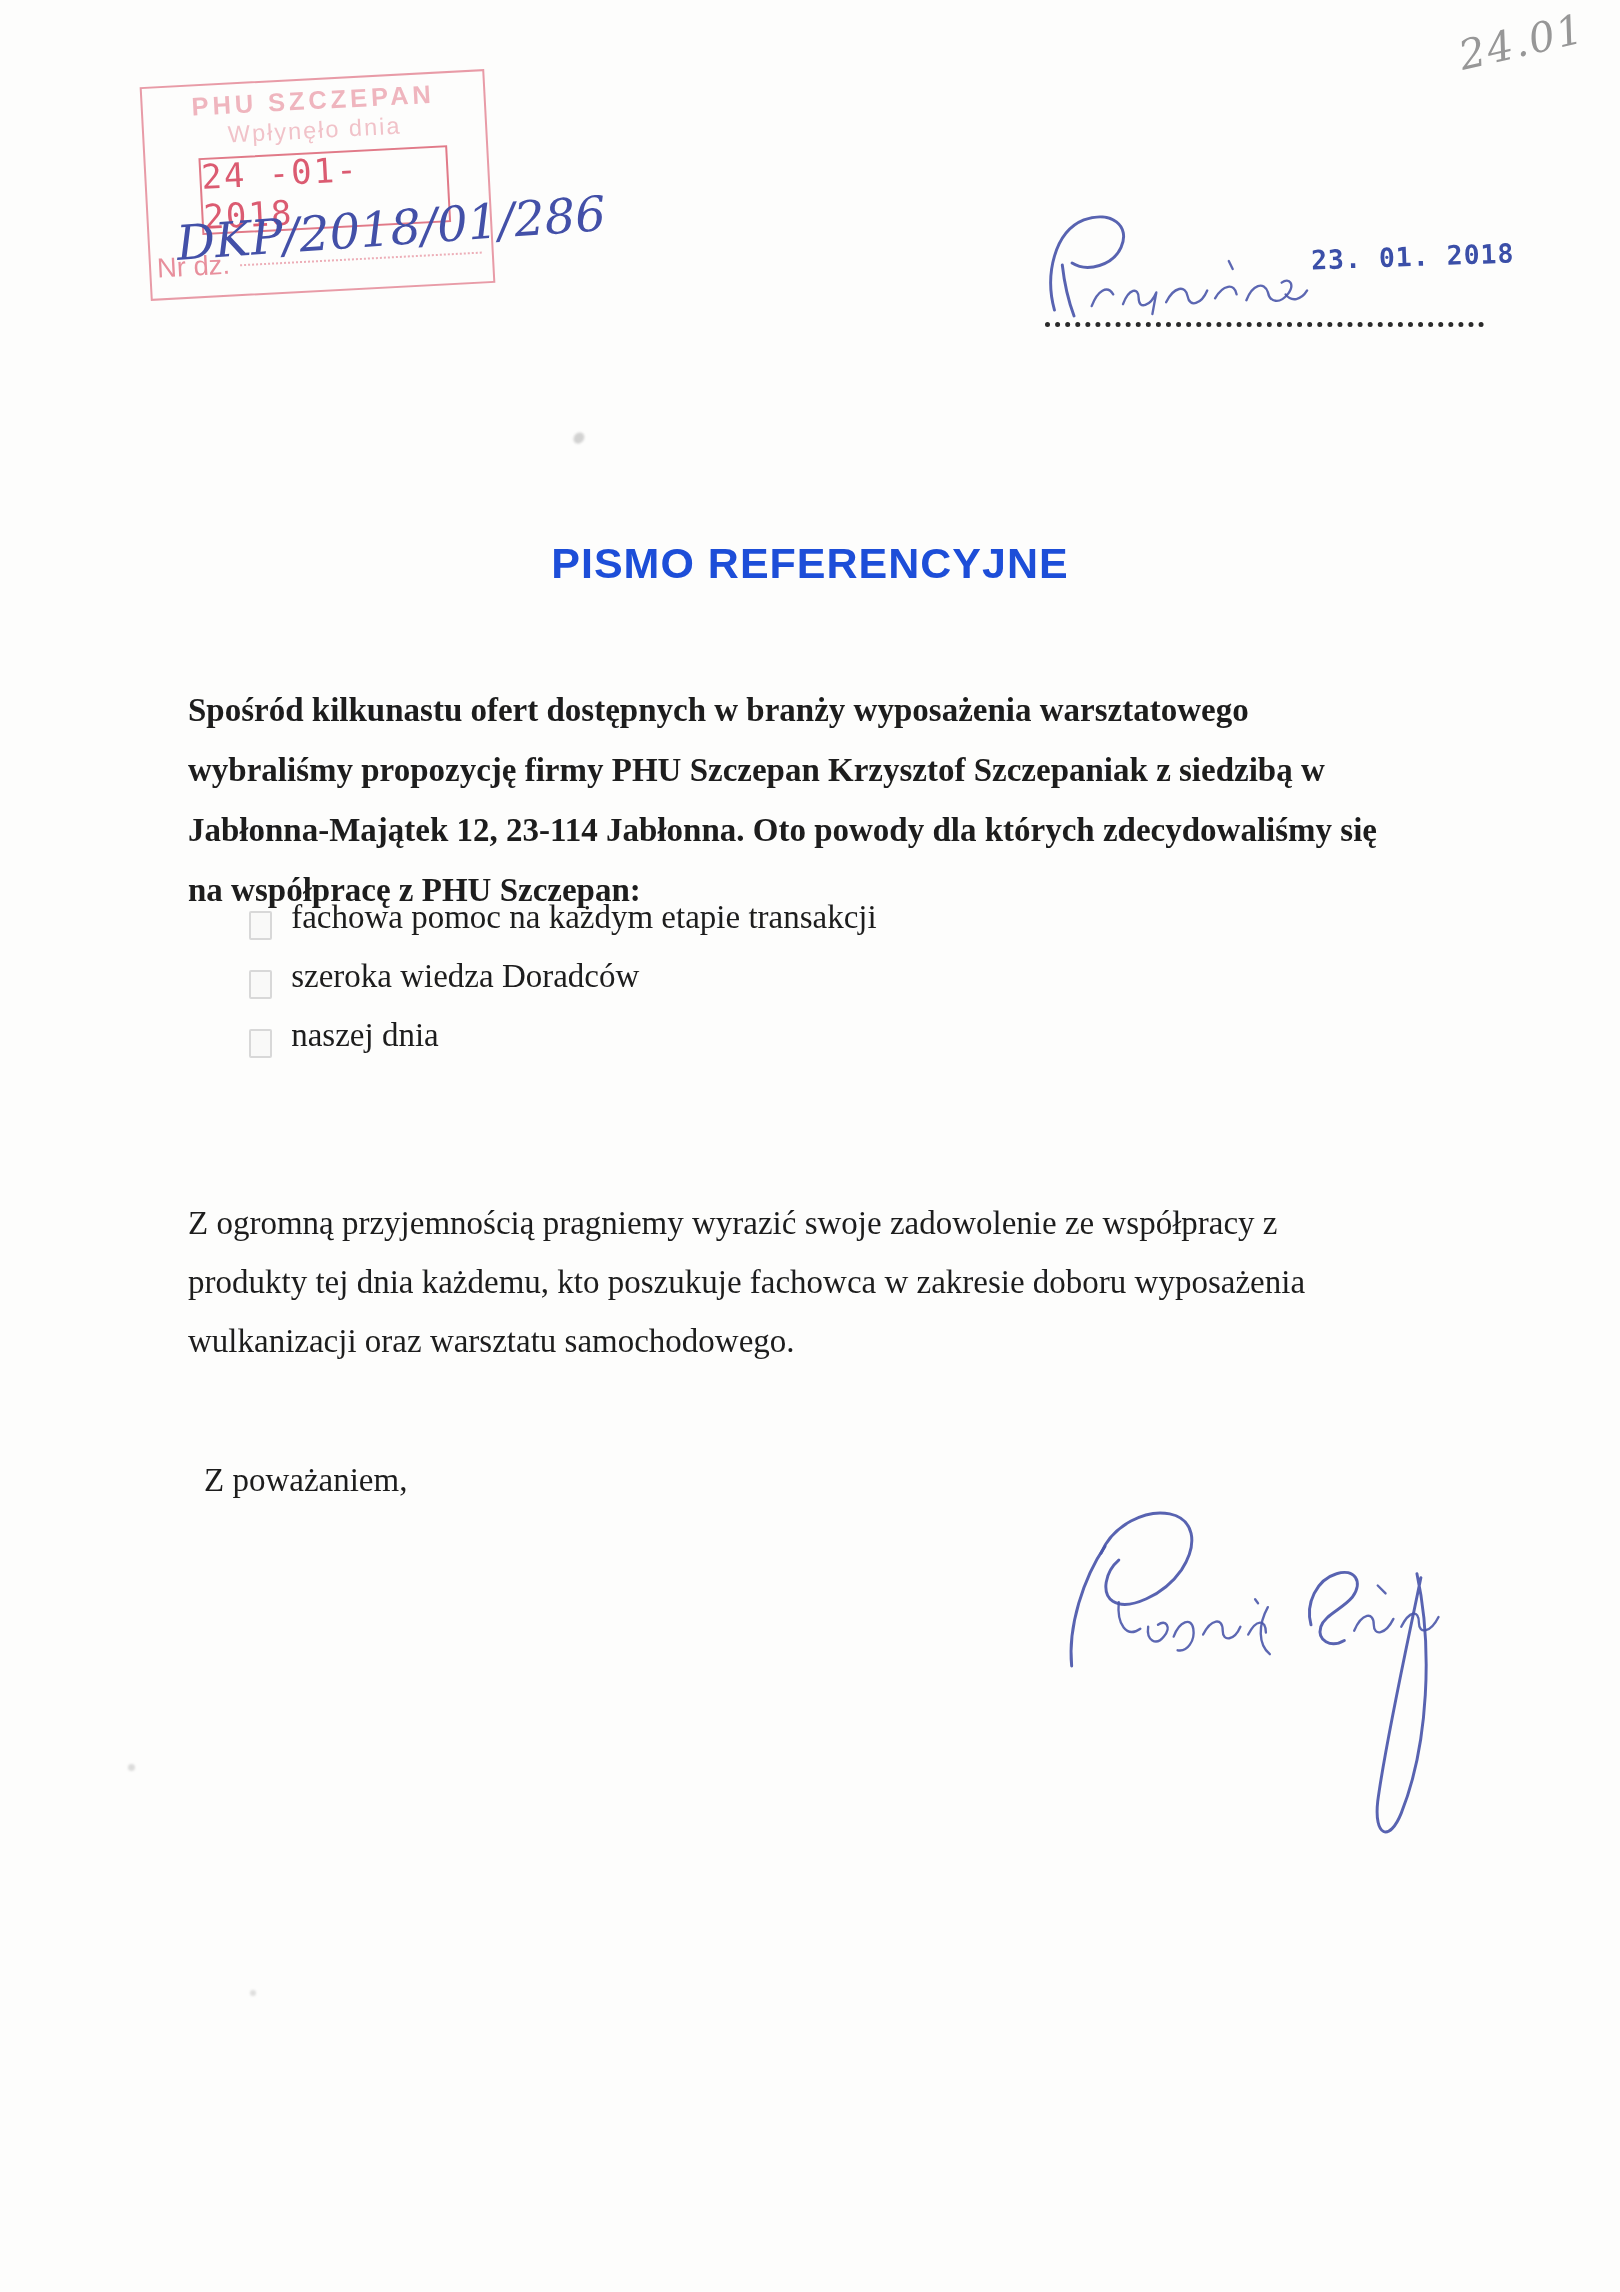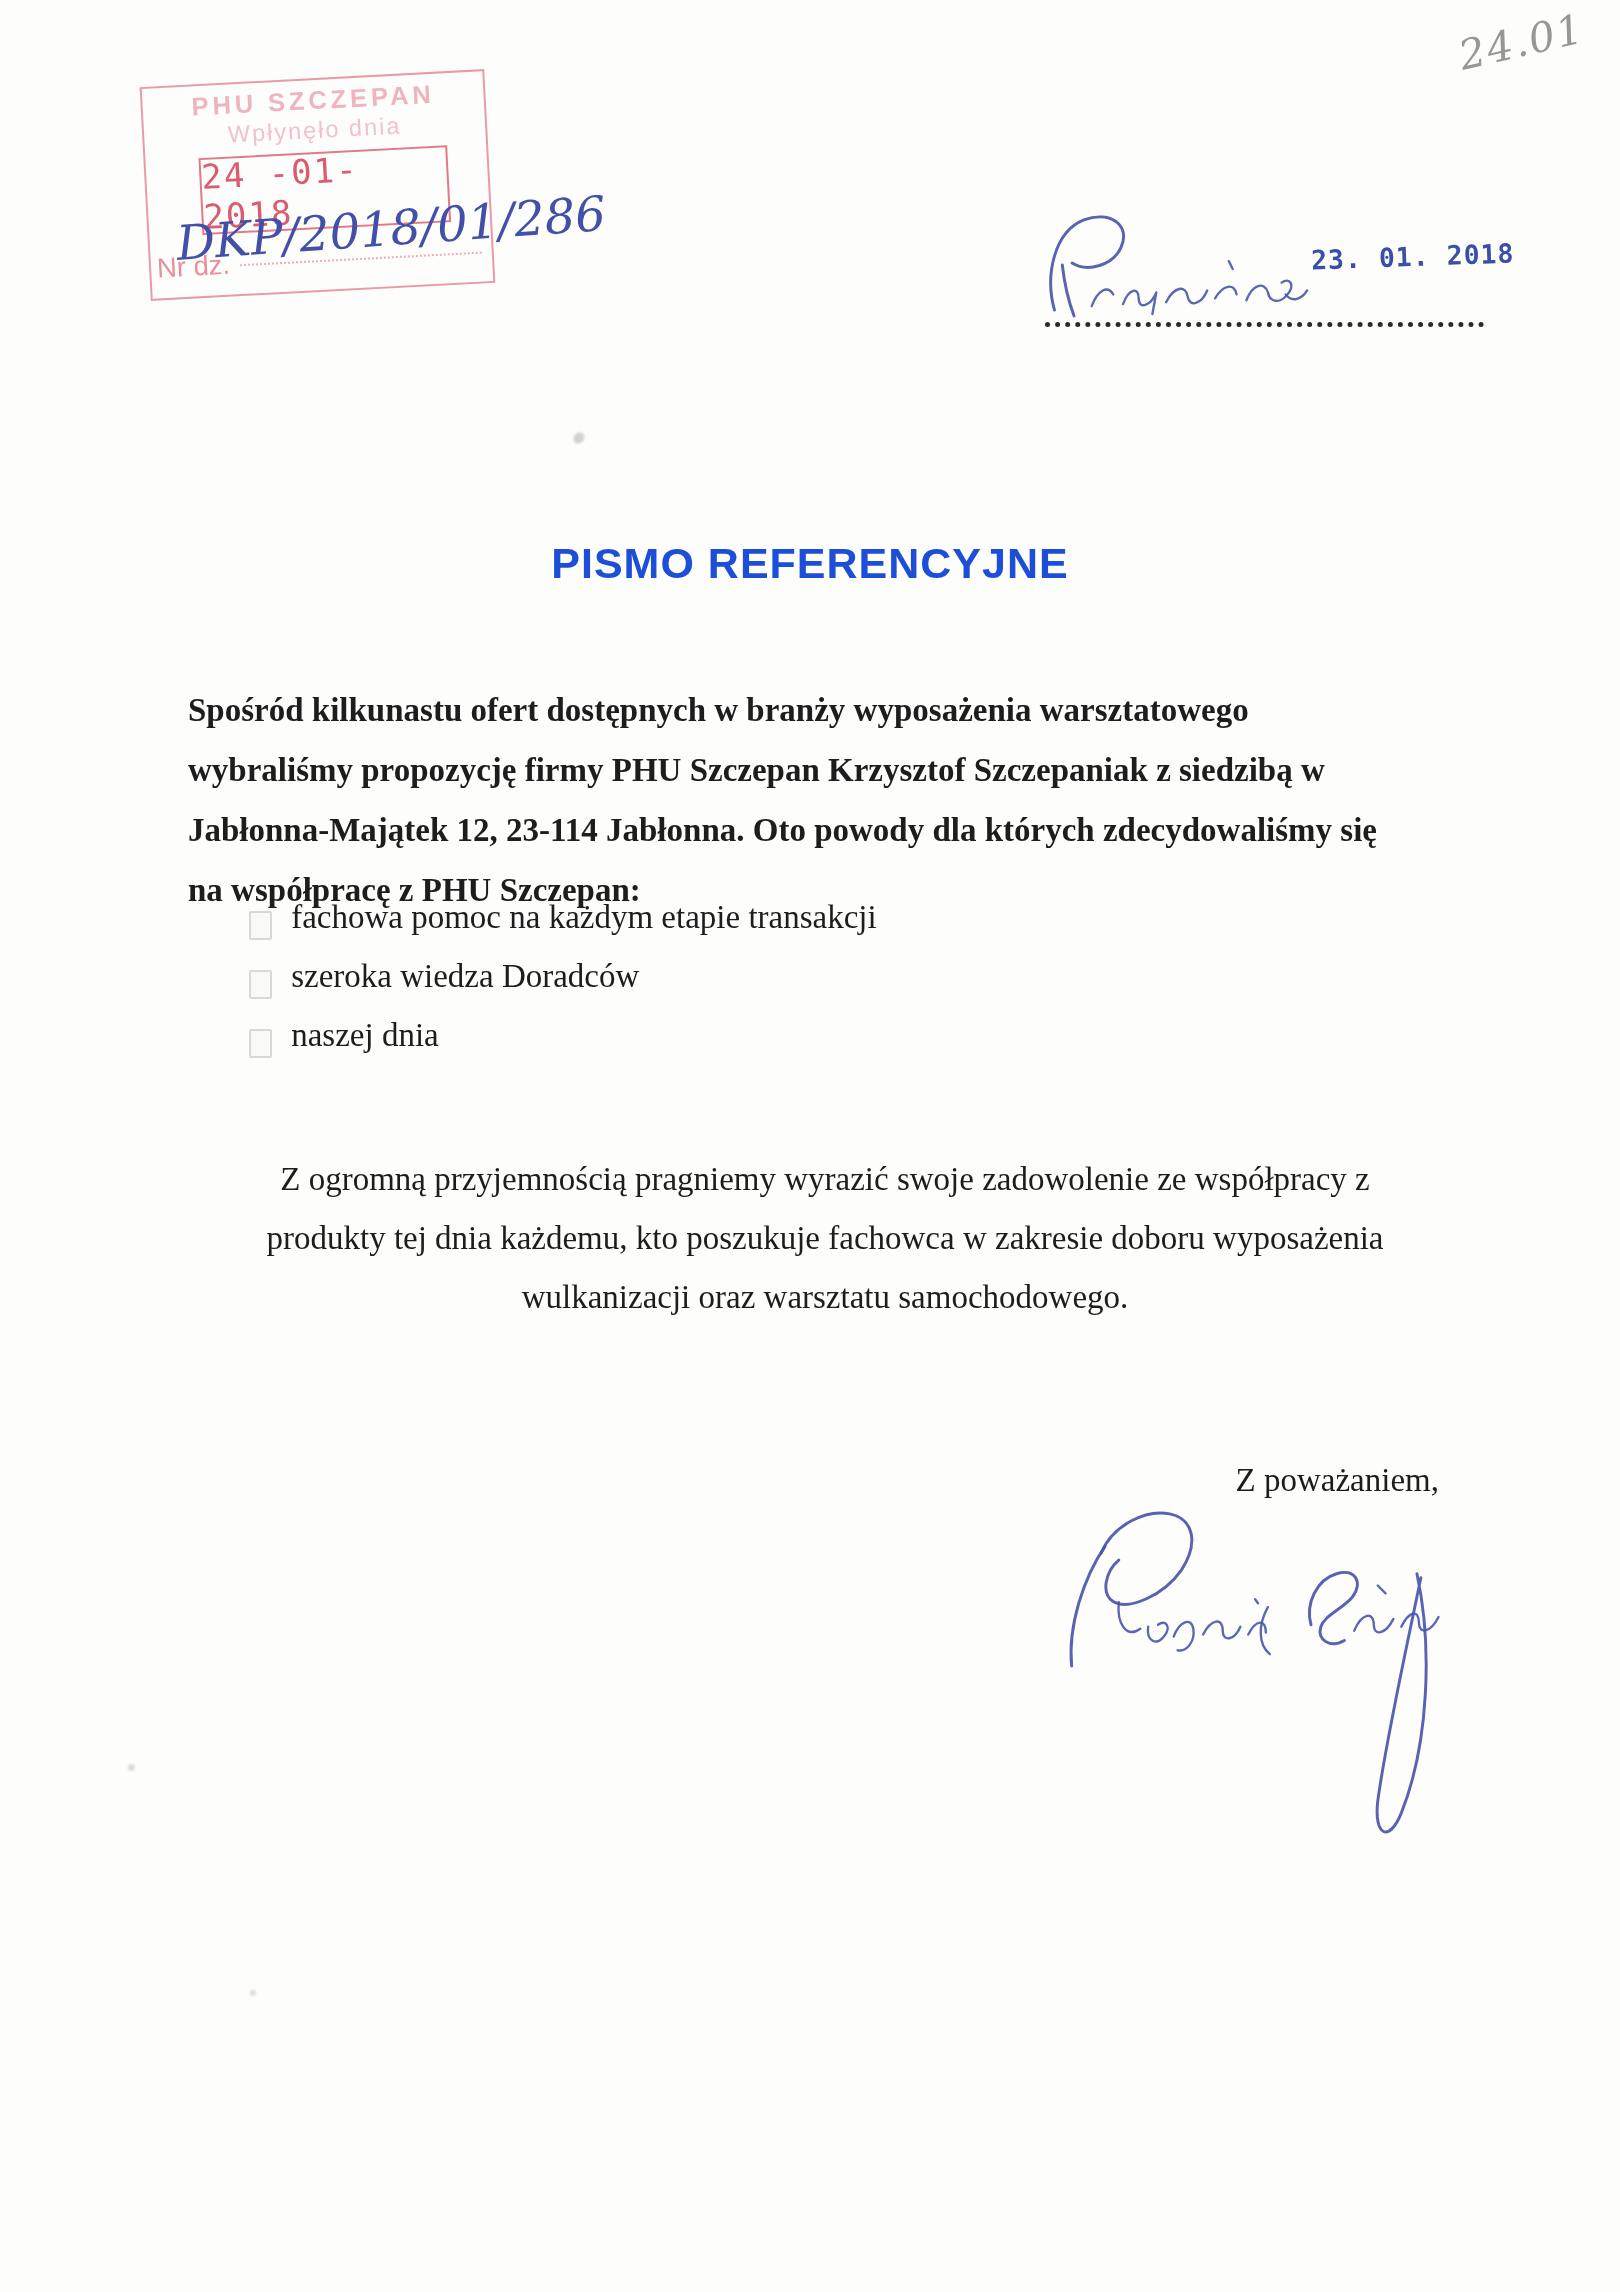--- a/index.html
+++ b/index.html
@@ -73,30 +73,30 @@
 
   
   .title {
     position:absolute; top:539px; left:0; width:100%; text-align:center;
     font-family:"Liberation Sans",sans-serif; font-weight:bold;
     font-size:43px; letter-spacing:1px; color:#1d4ed8;
   }
   .block { position:absolute; left:188px; width:1274px; font-size:33px; line-height:60px; }
   .p1 { top:680px;font-weight:bold; }
   .bullet-list { top:888px; line-height:59px; }
-  .p2 { top:1150px; line-height:59px;text-align:center; }
+  .p2 { top:1194px; line-height:59px; }
   .line { white-space:nowrap; }
   .bullet { display:flex; align-items:center; padding-left:61px; }
   .bullet .marker {
     flex:none; width:18.6px; height:25.5px; margin:15.7px 19.6px 0 0;
     border:2px solid #d8d8d8; border-radius:2px; background:rgba(0,0,0,0.015);
   }
   .closing {
-    position:absolute; top:1462px; left:192px; width:1247px;
-    text-align:right; font-size:33px;
+    position:absolute; top:1462px; left:204px; width:1247px;
+    text-align:left; font-size:33px;
   }
 
   
   .signature-svg { position:absolute; left:1054px; top:1509px; }
   path.ink { fill:none; stroke:#4a56aa; stroke-width:3; stroke-linecap:round; stroke-linejoin:round; opacity:0.92; }
   path.ink-thin { fill:none; stroke:#4a56aa; stroke-width:2.4; stroke-linecap:round; stroke-linejoin:round; opacity:0.9; }
 
   
   .speck { position:absolute; background:#8d8d8d; border-radius:50%; filter:blur(1px); }
   .speck.s1 { left:574px; top:432px; width:9.8px; height:11.8px; opacity:0.38; transform:rotate(40deg); }

